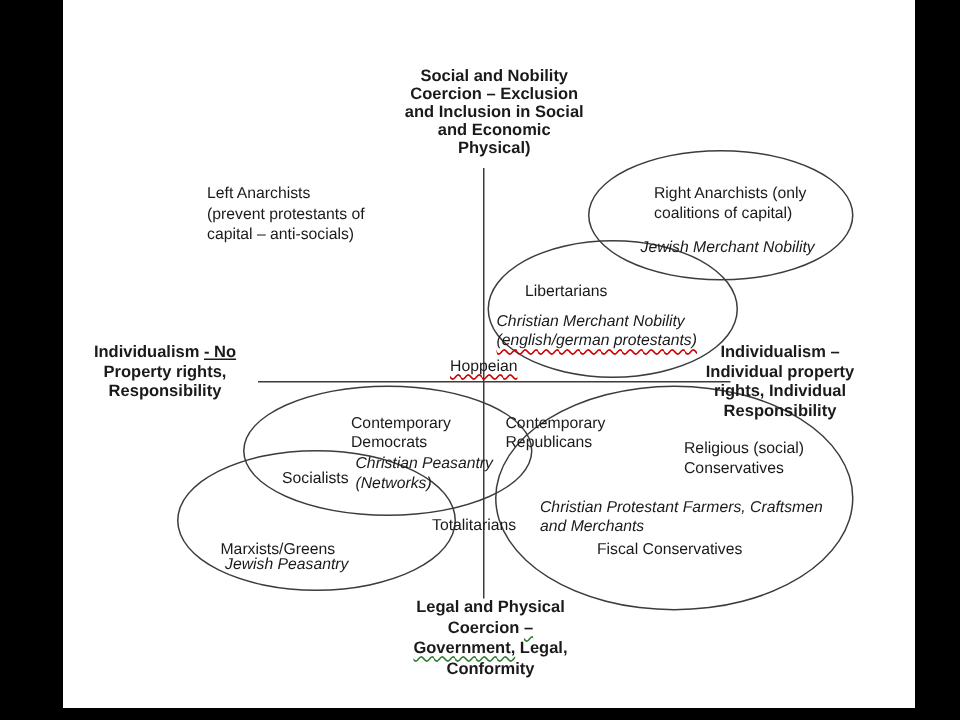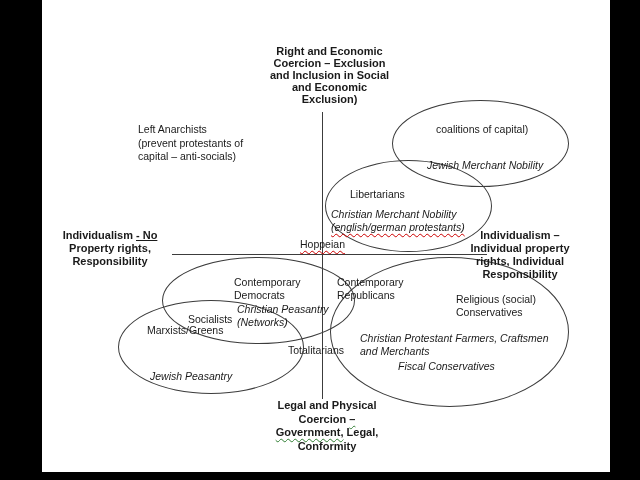--- a/index.html
+++ b/index.html
@@ -57,25 +57,25 @@
   <div class="vline" style="left:280px;top:112px;height:287px;"></div>
   <div class="hline" style="left:130px;top:254px;width:315px;"></div>
 
   <div class="ellipse" style="left:350px;top:100px;width:175px;height:85px;"></div>
   <div class="ellipse" style="left:283px;top:160px;width:165px;height:90px;"></div>
   <div class="ellipse" style="left:120px;top:257px;width:191px;height:85px;"></div>
   <div class="ellipse" style="left:76px;top:300px;width:184px;height:92px;"></div>
   <div class="ellipse" style="left:288px;top:257px;width:237px;height:148px;"></div>
 
   <div class="lbl bold ctr lh12" style="left:200px;top:45px;width:175px;">
-    <div>Right and Economic</div>
+    <div>Social and Nobility</div>
     <div>Coercion – Exclusion</div>
     <div>and Inclusion in Social</div>
     <div>and Economic</div>
-    <div>Exclusion)</div>
+    <div>Physical)</div>
   </div>
 
   <div class="lbl bold ctr" style="left:2px;top:229px;width:132px;">
     <div><span>Individualism </span><span class="und">- No</span></div>
     <div>Property rights,</div>
     <div>Responsibility</div>
   </div>
 
   <div class="lbl bold ctr" style="left:412px;top:229px;width:132px;">
     <div>Individualism –</div>
@@ -91,20 +91,21 @@
     <div>Conformity</div>
   </div>
 
   <div class="lbl lh135" style="left:96px;top:123px;">
     <div>Left Anarchists</div>
     <div>(prevent protestants of</div>
     <div>capital – anti-socials)</div>
   </div>
 
   <div class="lbl" style="left:394px;top:123px;">
+    <div>Right Anarchists (only</div>
     <div>coalitions of capital)</div>
   </div>
 
   <div class="lbl it" style="left:385px;top:159px;">Jewish Merchant Nobility</div>
 
   <div class="lbl" style="left:308px;top:188px;">Libertarians</div>
 
   <div class="lbl it" style="left:289px;top:208px;">Christian Merchant Nobility</div>
 
   <div class="lbl it wavy-red" style="left:289px;top:221px;">(english/german protestants)</div>
@@ -123,31 +124,31 @@
     <div>(Networks)</div>
   </div>
 
   <div class="lbl" style="left:295px;top:276px;">
     <div>Contemporary</div>
     <div>Republicans</div>
   </div>
 
   <div class="lbl" style="left:146px;top:313px;">Socialists</div>
 
-  <div class="lbl" style="left:105px;top:324px;">Marxists/Greens</div>
+  <div class="lbl" style="left:105px;top:360px;">Marxists/Greens</div>
 
   <div class="lbl it" style="left:108px;top:370px;">Jewish Peasantry</div>
 
   <div class="lbl" style="left:246px;top:344px;">Totalitarians</div>
 
   <div class="lbl" style="left:414px;top:293px;">
     <div>Religious (social)</div>
     <div>Conservatives</div>
   </div>
 
   <div class="lbl it" style="left:318px;top:332px;">
     <div>Christian Protestant Farmers, Craftsmen</div>
     <div>and Merchants</div>
   </div>
 
-  <div class="lbl" style="left:356px;top:360px;font-style:italic;">Fiscal Conservatives</div>
+  <div class="lbl" style="left:356px;top:360px;">Fiscal Conservatives</div>
 
 </div>
 
 </body></html>

